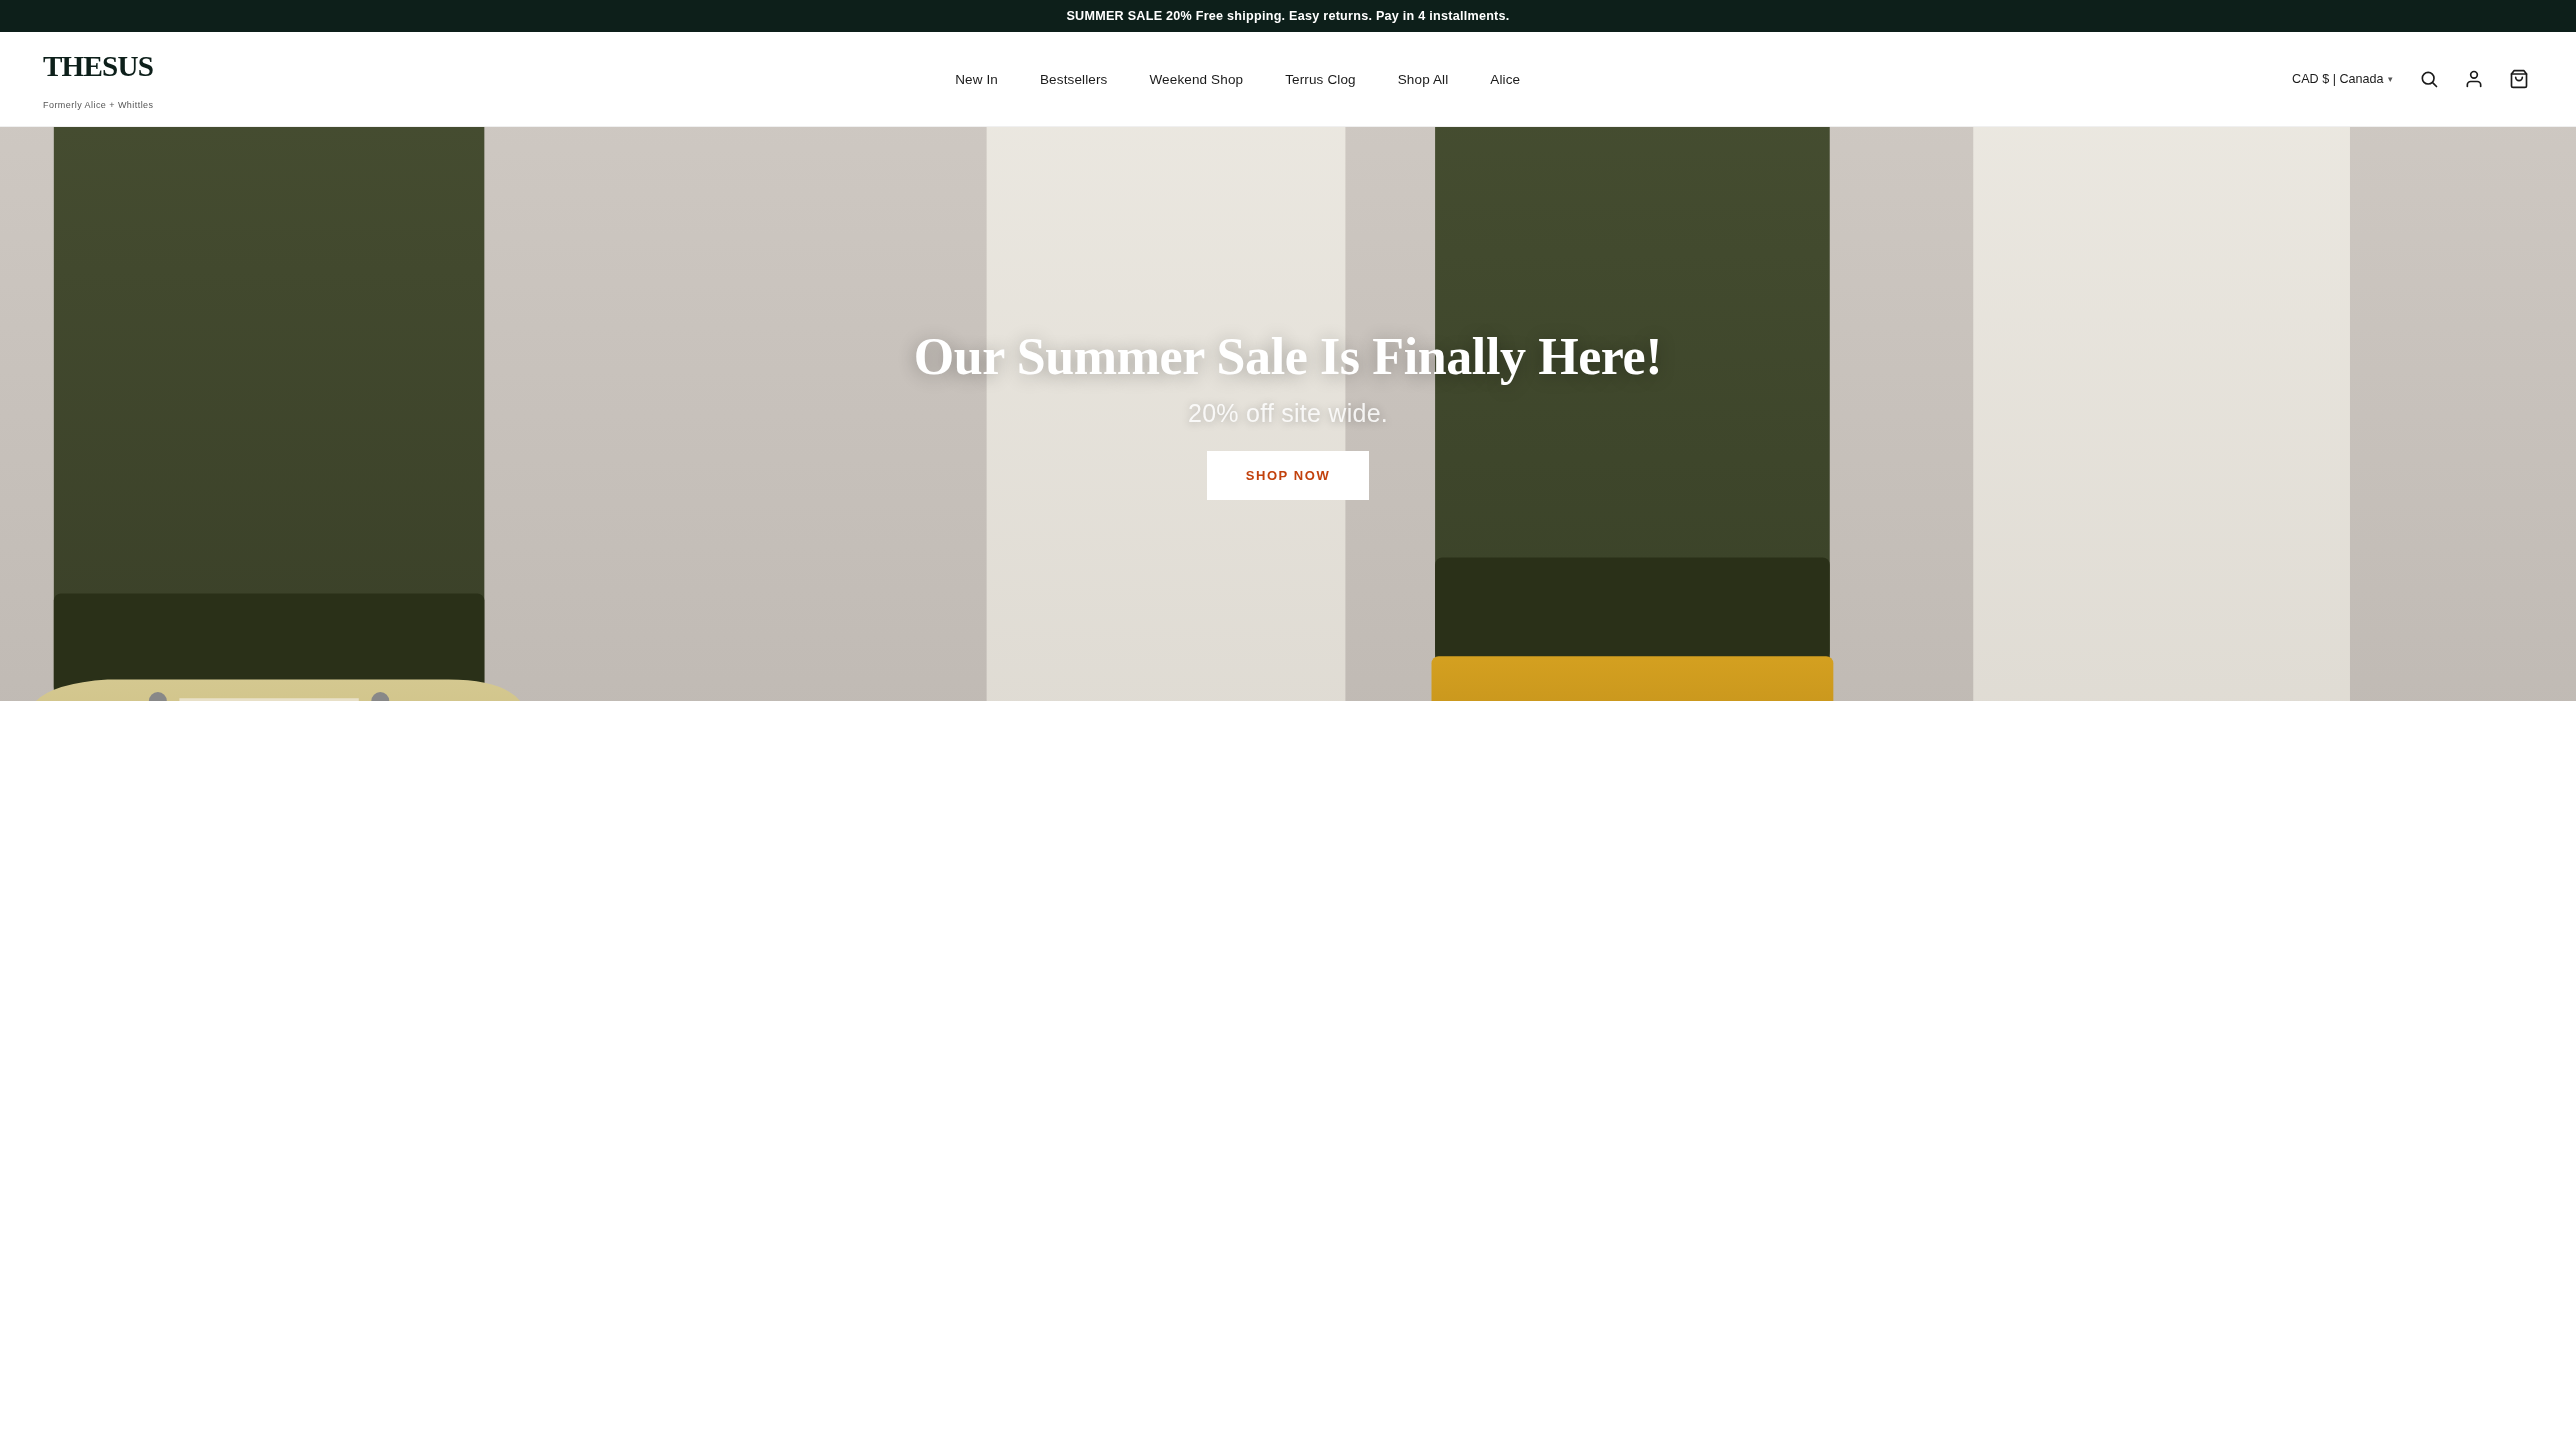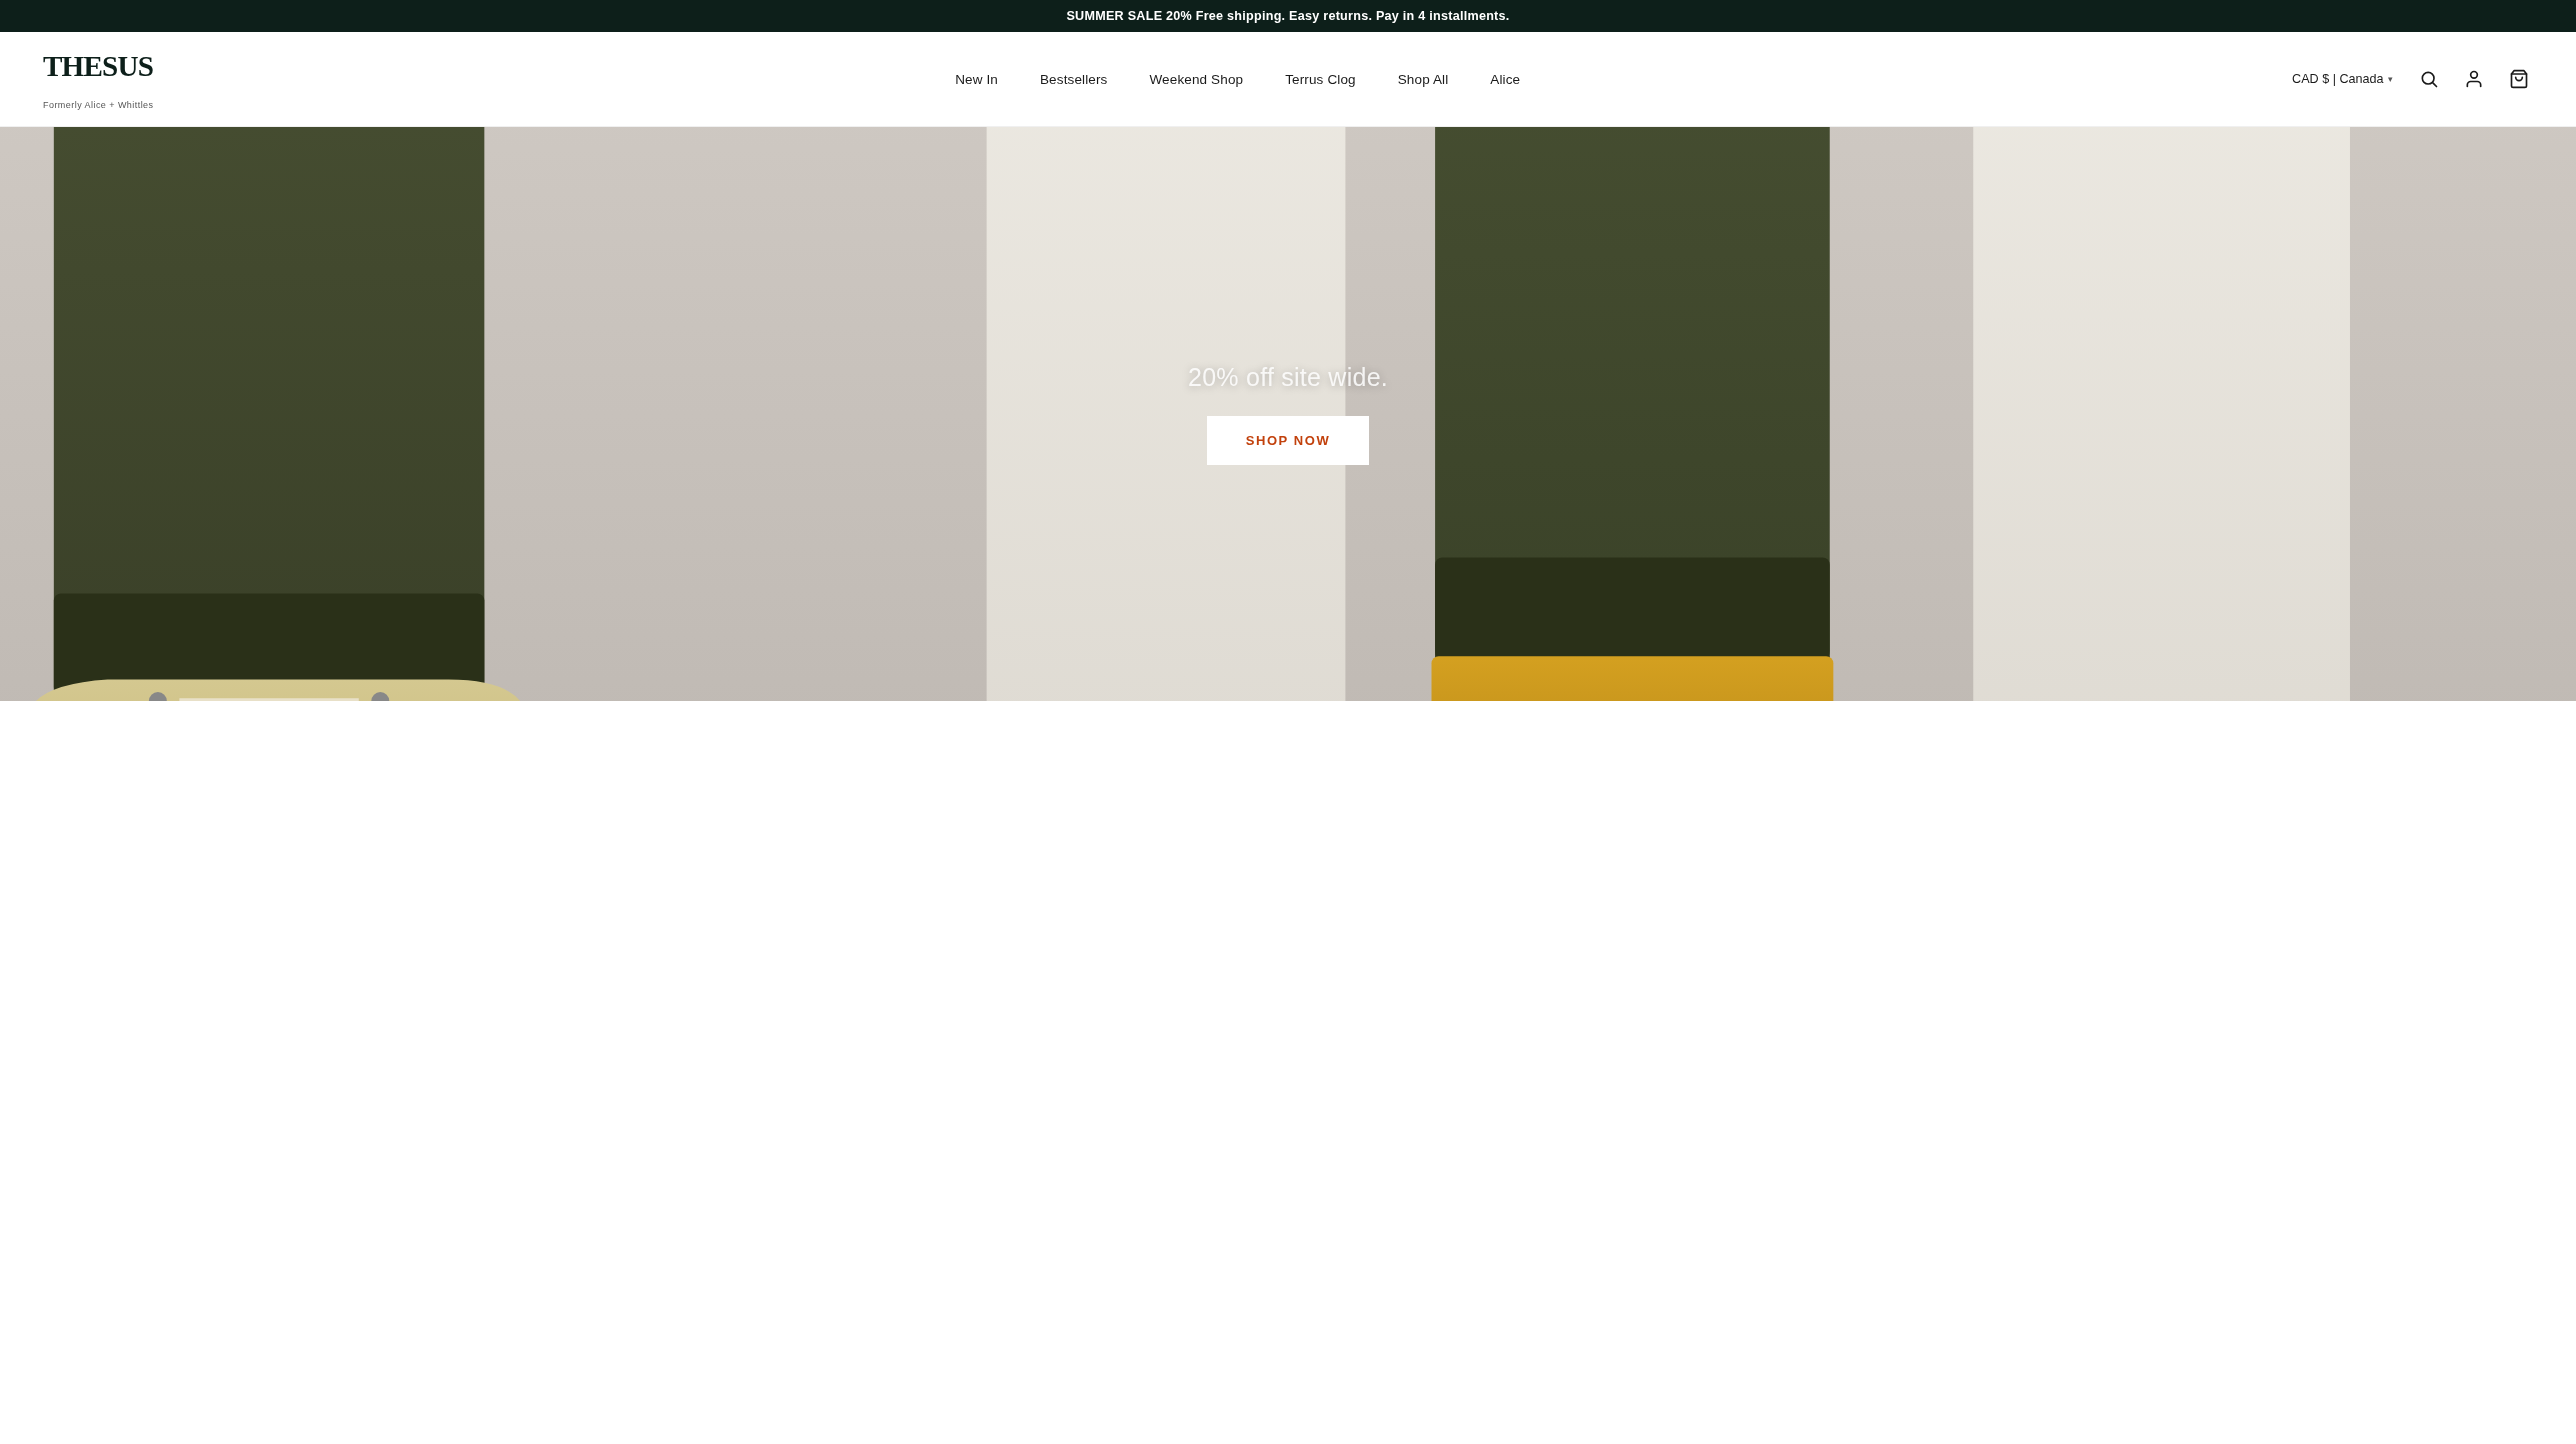--- a/index.html
+++ b/index.html
@@ -342,17 +342,18 @@
 
       <rect x="1080" y="553" width="255" height="26" fill="#2a3018" rx="13"></rect>
 
       <rect x="1175" y="549" width="20" height="34" fill="#1a1a1a" rx="3"></rect>
 
       <path d="M1068,615 L1345,615 L1338,638 Q1318,650 1090,648 Q1065,645 1060,638 Z" fill="#1a2010"></path>
     </svg>
   </div>
 
   <div class="hero-overlay">
+    <h1 class="hero-title">Our Summer Sale Is Finally Here!</h1>
     <p class="hero-subtitle">20% off site wide.</p>
     <button class="hero-cta">SHOP NOW</button>
   </div>
 </section>
 
 
 </body></html>

